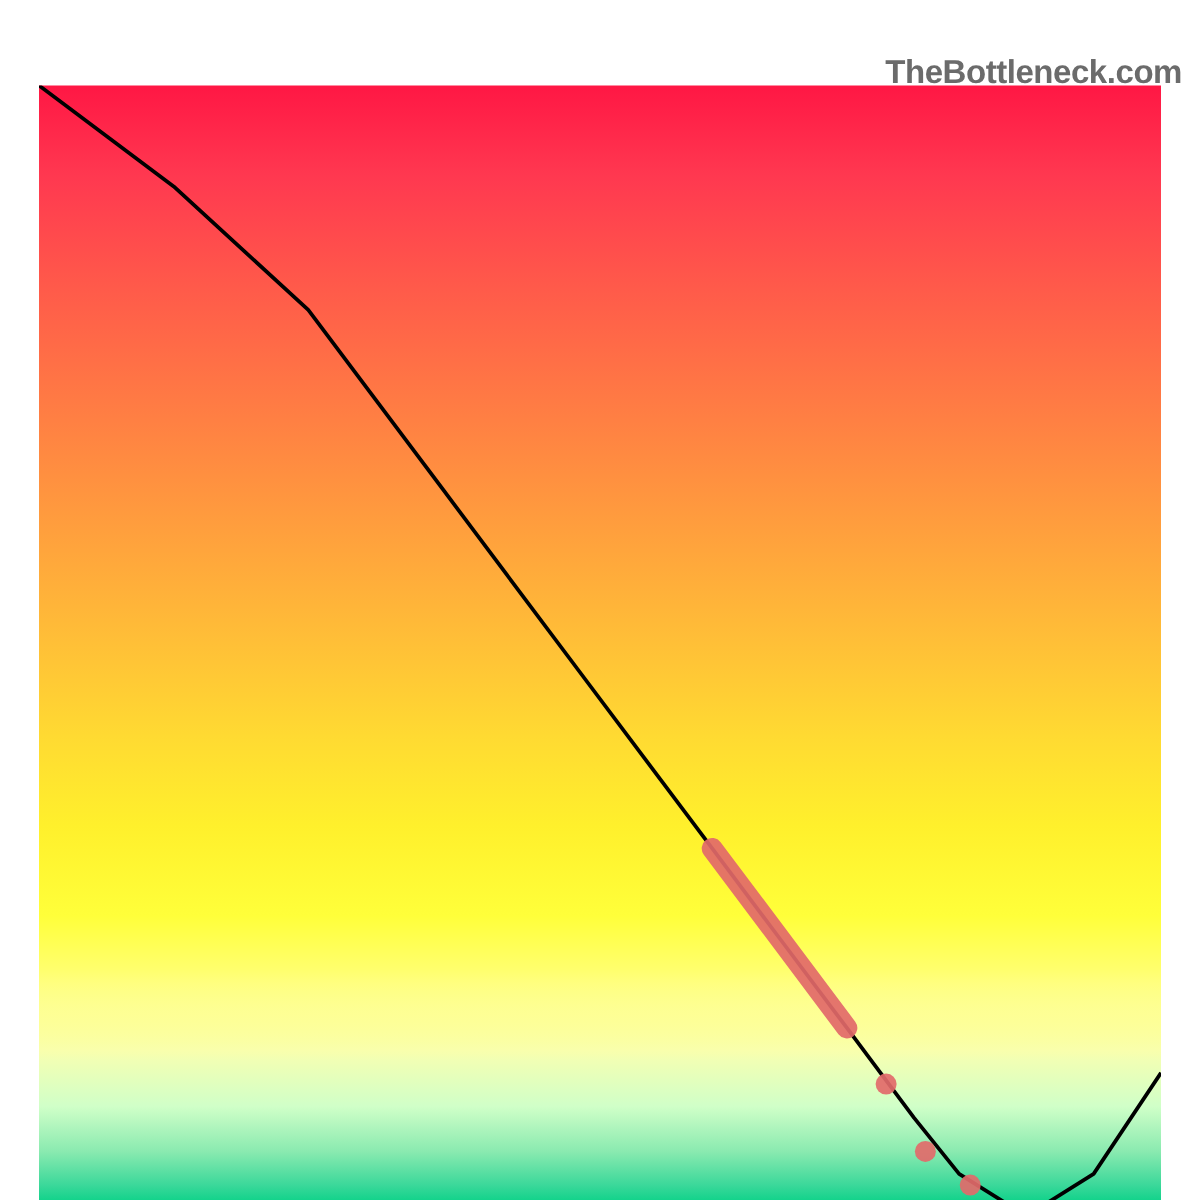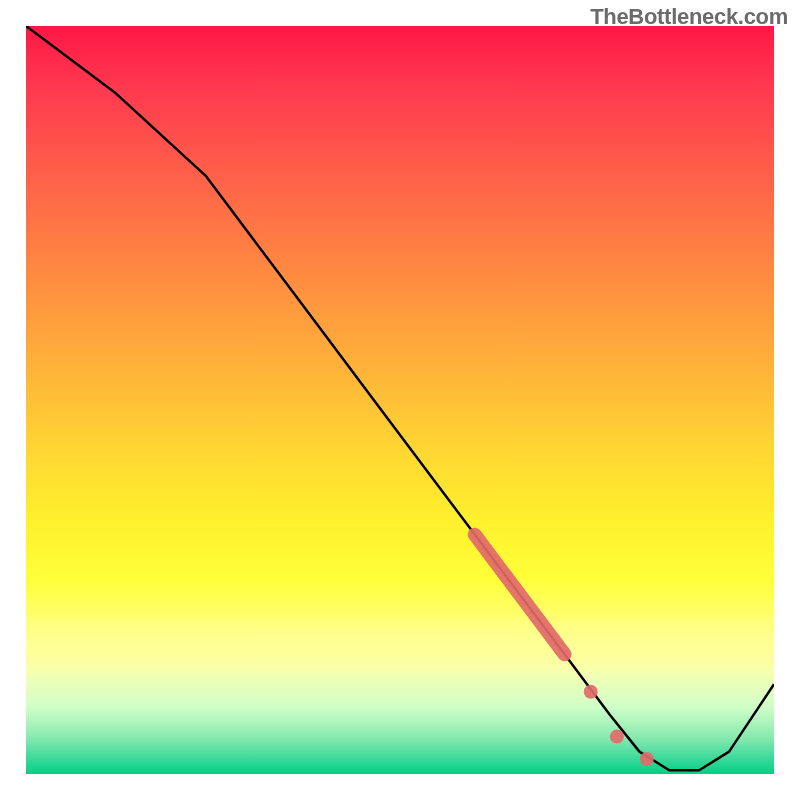--- a/index.html
+++ b/index.html
@@ -7,20 +7,21 @@
     width: 800px;
     height: 800px;
     overflow: hidden;
     position: relative;
     font-family: Arial, sans-serif;
   }
   .chart-container {
     width: 800px;
     height: 568px;
     position: relative;
+    margin-top: 31px;
   }
   .plot-area {
     position: absolute;
     left: 26px;
     top: 26px;
     width: 748px;
     height: 748px;
     background: linear-gradient(to bottom,
       #ff1744 0%,
       #ff3850 8%,

